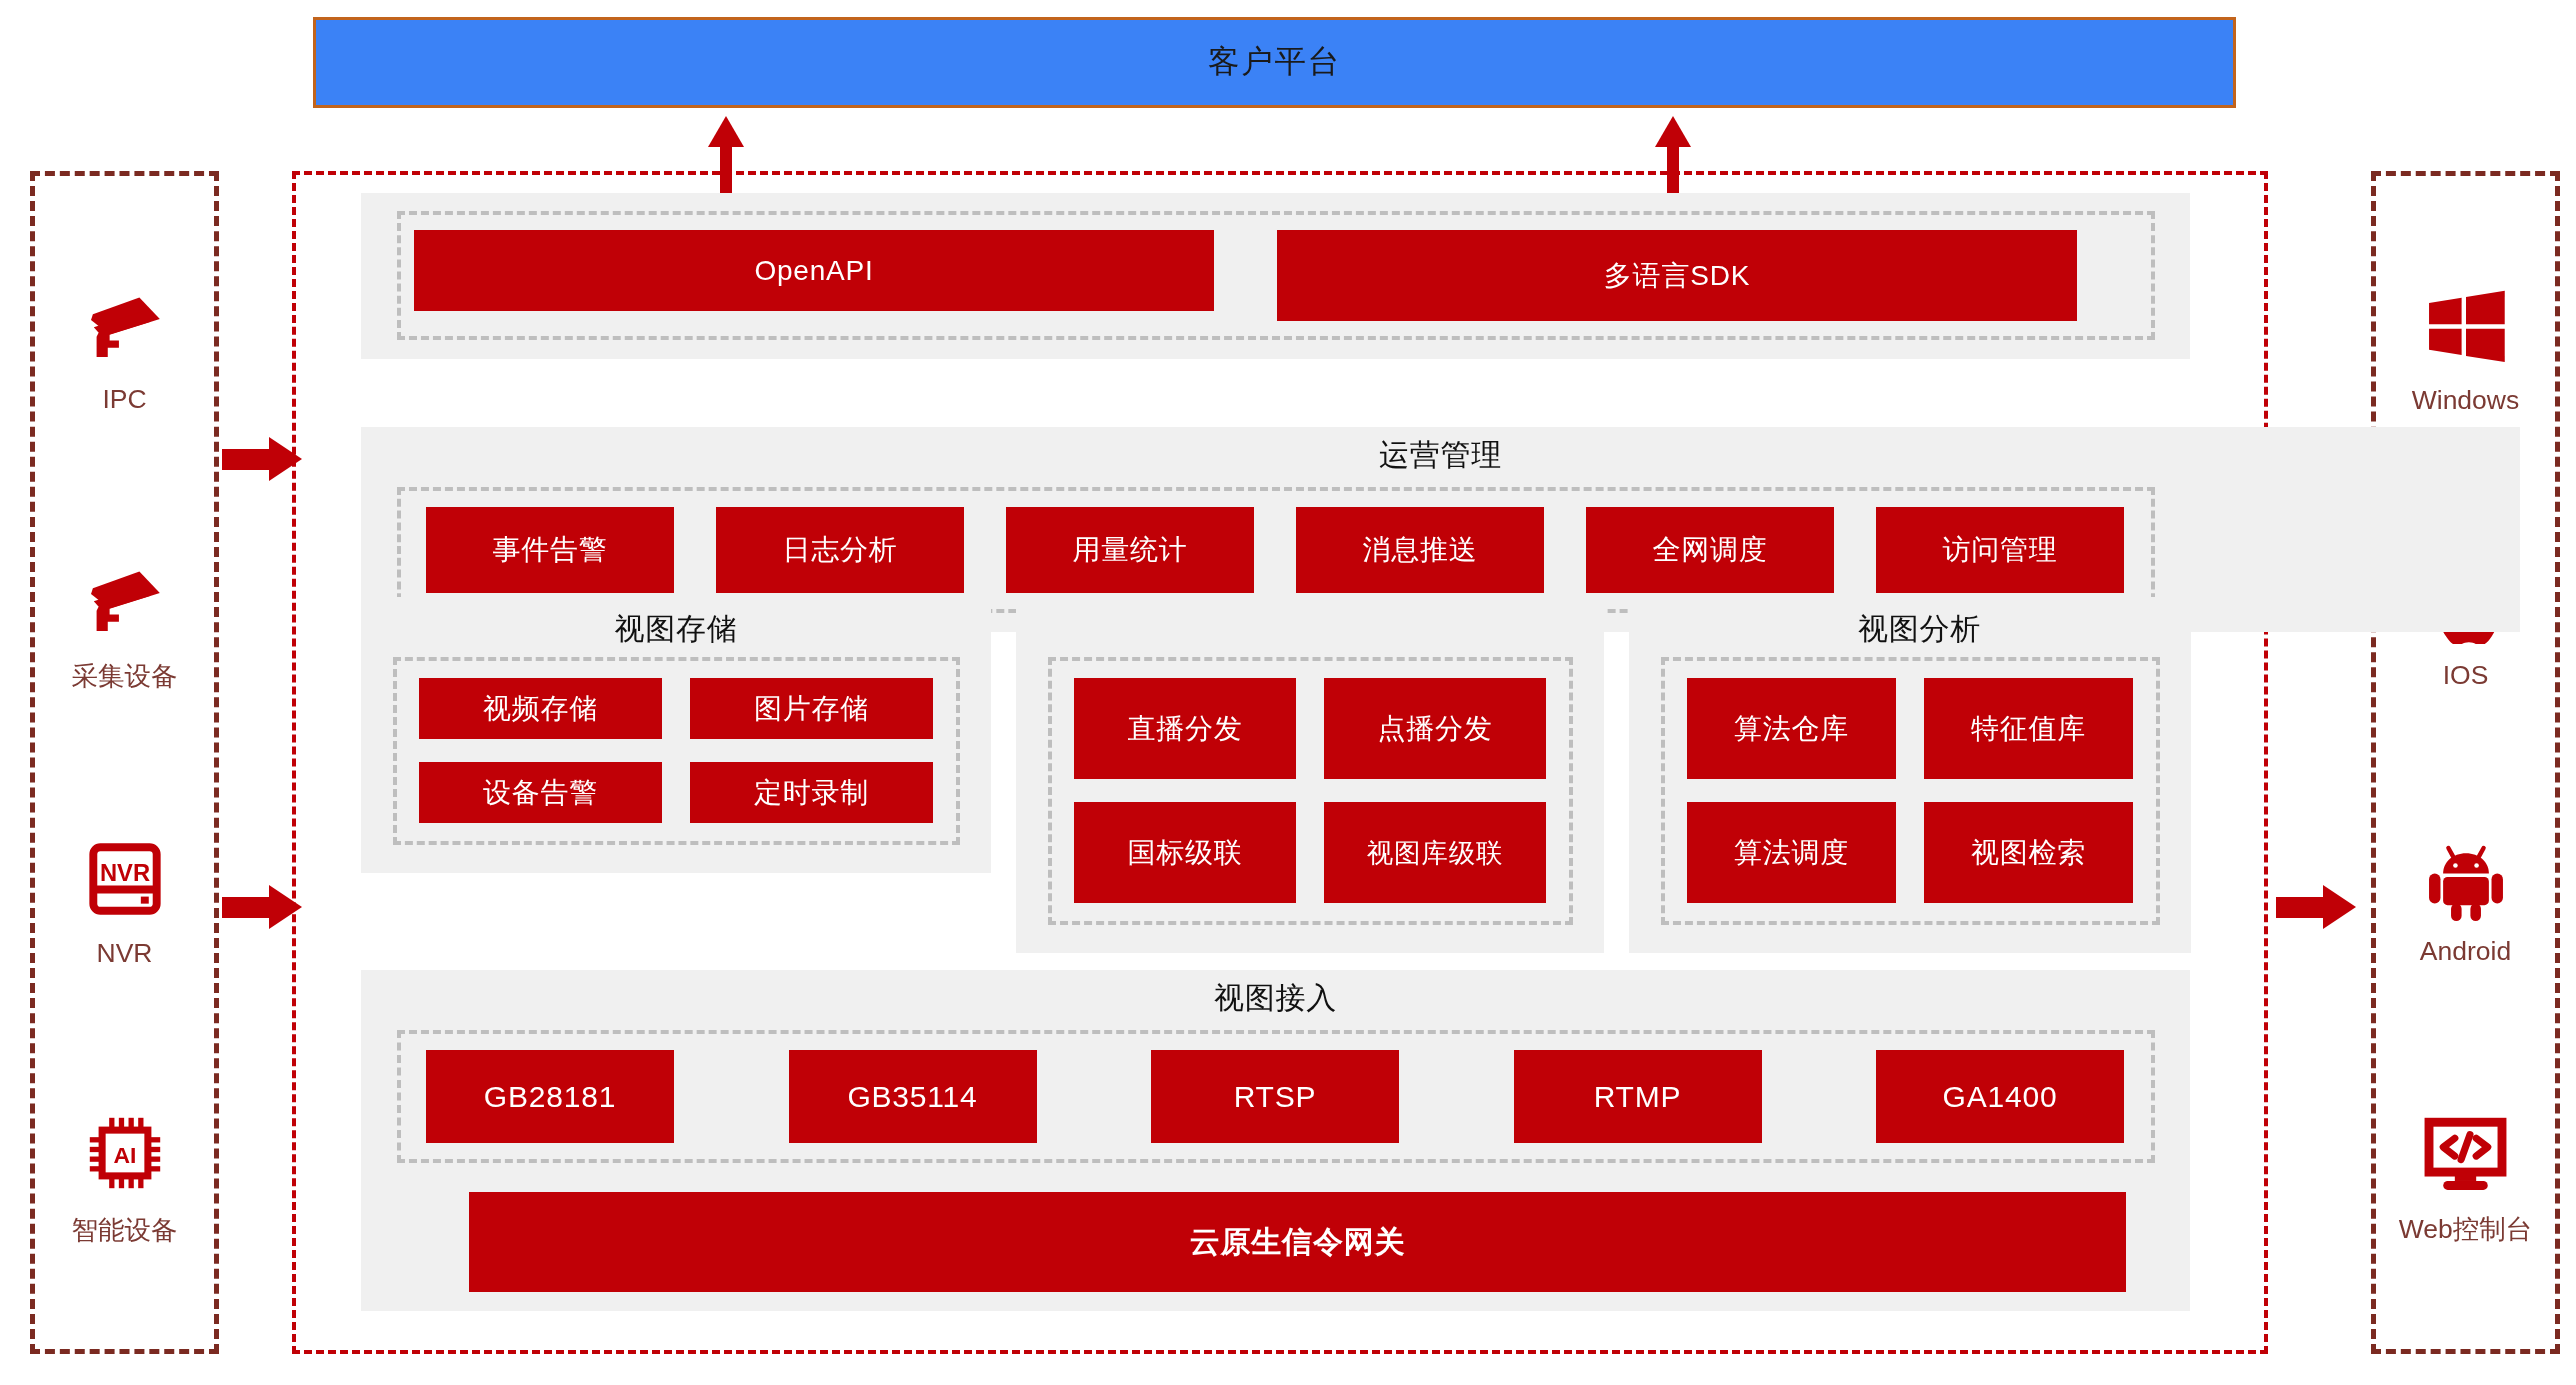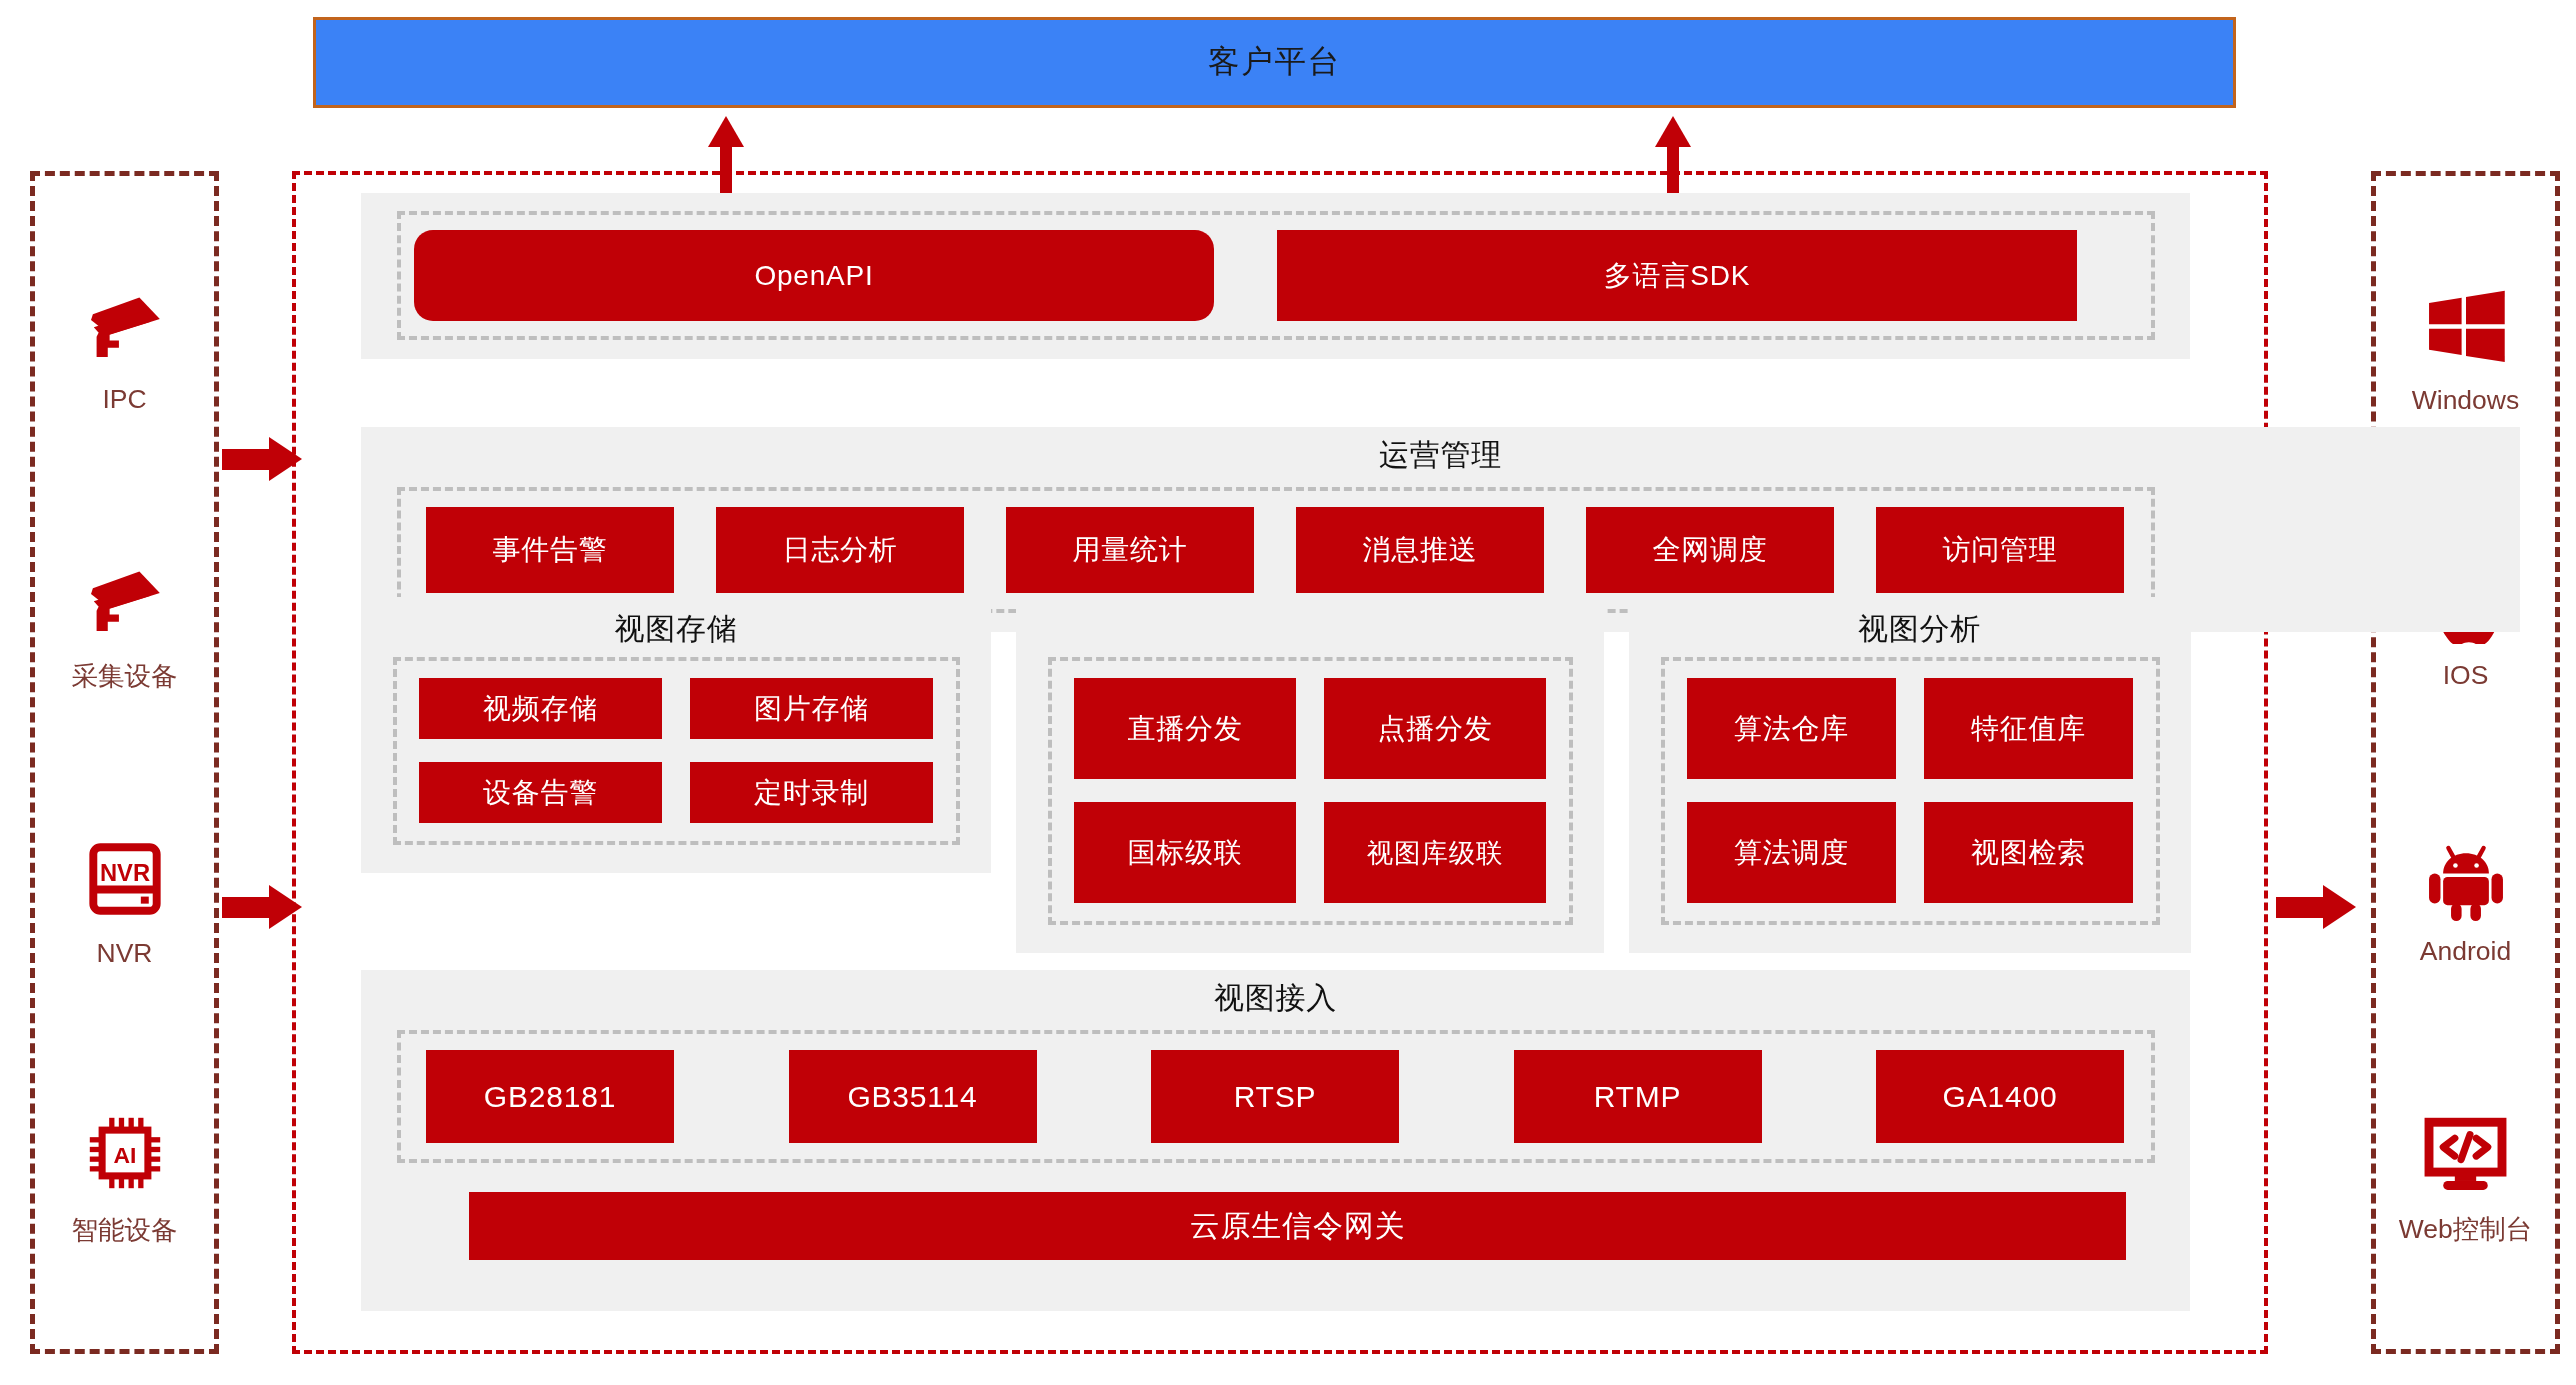--- a/index.html
+++ b/index.html
@@ -84,21 +84,21 @@
   .chip {
     background: #C00006; color: #ffffff;
     display: flex; align-items: center; justify-content: center;
     font-size: 28px; letter-spacing: 0.8px; text-align: center;
     white-space: nowrap;
   }
 
   
   #panel-api { left: 65px; top: 18px; width: 1829px; height: 166px; }
   #api-dashed { left: 36px; top: 18px; width: 1758px; height: 129px; }
-  #chip-openapi { position: absolute; left: 53px; top: 37px; width: 800px; height: 91px; border-radius: 19px; }
+  #chip-openapi { position: absolute; left: 53px; top: 37px; width: 800px; height: 81px; }
   #chip-sdk     { position: absolute; left: 916px; top: 37px; width: 800px; height: 91px; }
 
   
   #panel-ops { left: 65px; top: 208px; width: 2159px; height: 205px; margin-top: 44px; }
   #ops-dashed { left: 36px; top: 60px; width: 1758px; height: 126px; }
   .ops-chips {
     position: absolute; left: 65px; top: 80px;
     width: 1698px; height: 86px;
     display: flex; justify-content: space-between; align-items: center;
   }
@@ -119,21 +119,21 @@
   
   #panel-access { left: 65px; top: 795px; width: 1829px; height: 341px; }
   #access-dashed { left: 36px; top: 60px; width: 1758px; height: 133px; }
   .access-chips {
     position: absolute; left: 65px; top: 80px;
     width: 1698px; height: 93px;
     display: flex; justify-content: space-between; align-items: center;
   }
   .access-chips .chip { width: 248px; height: 93px; font-size: 30px; }
   #chip-gateway {
-    position: absolute; left: 108px; top: 222px; width: 1657px; height: 68px; font-size: 30px;
+    position: absolute; left: 108px; top: 222px; width: 1657px; height: 100px; font-size: 30px; font-weight: bold;
   }
 
   svg { display: block; }
 </style>
 </head>
 <body>
 
 <div id="stage">
 
   <div class="client-platform">

